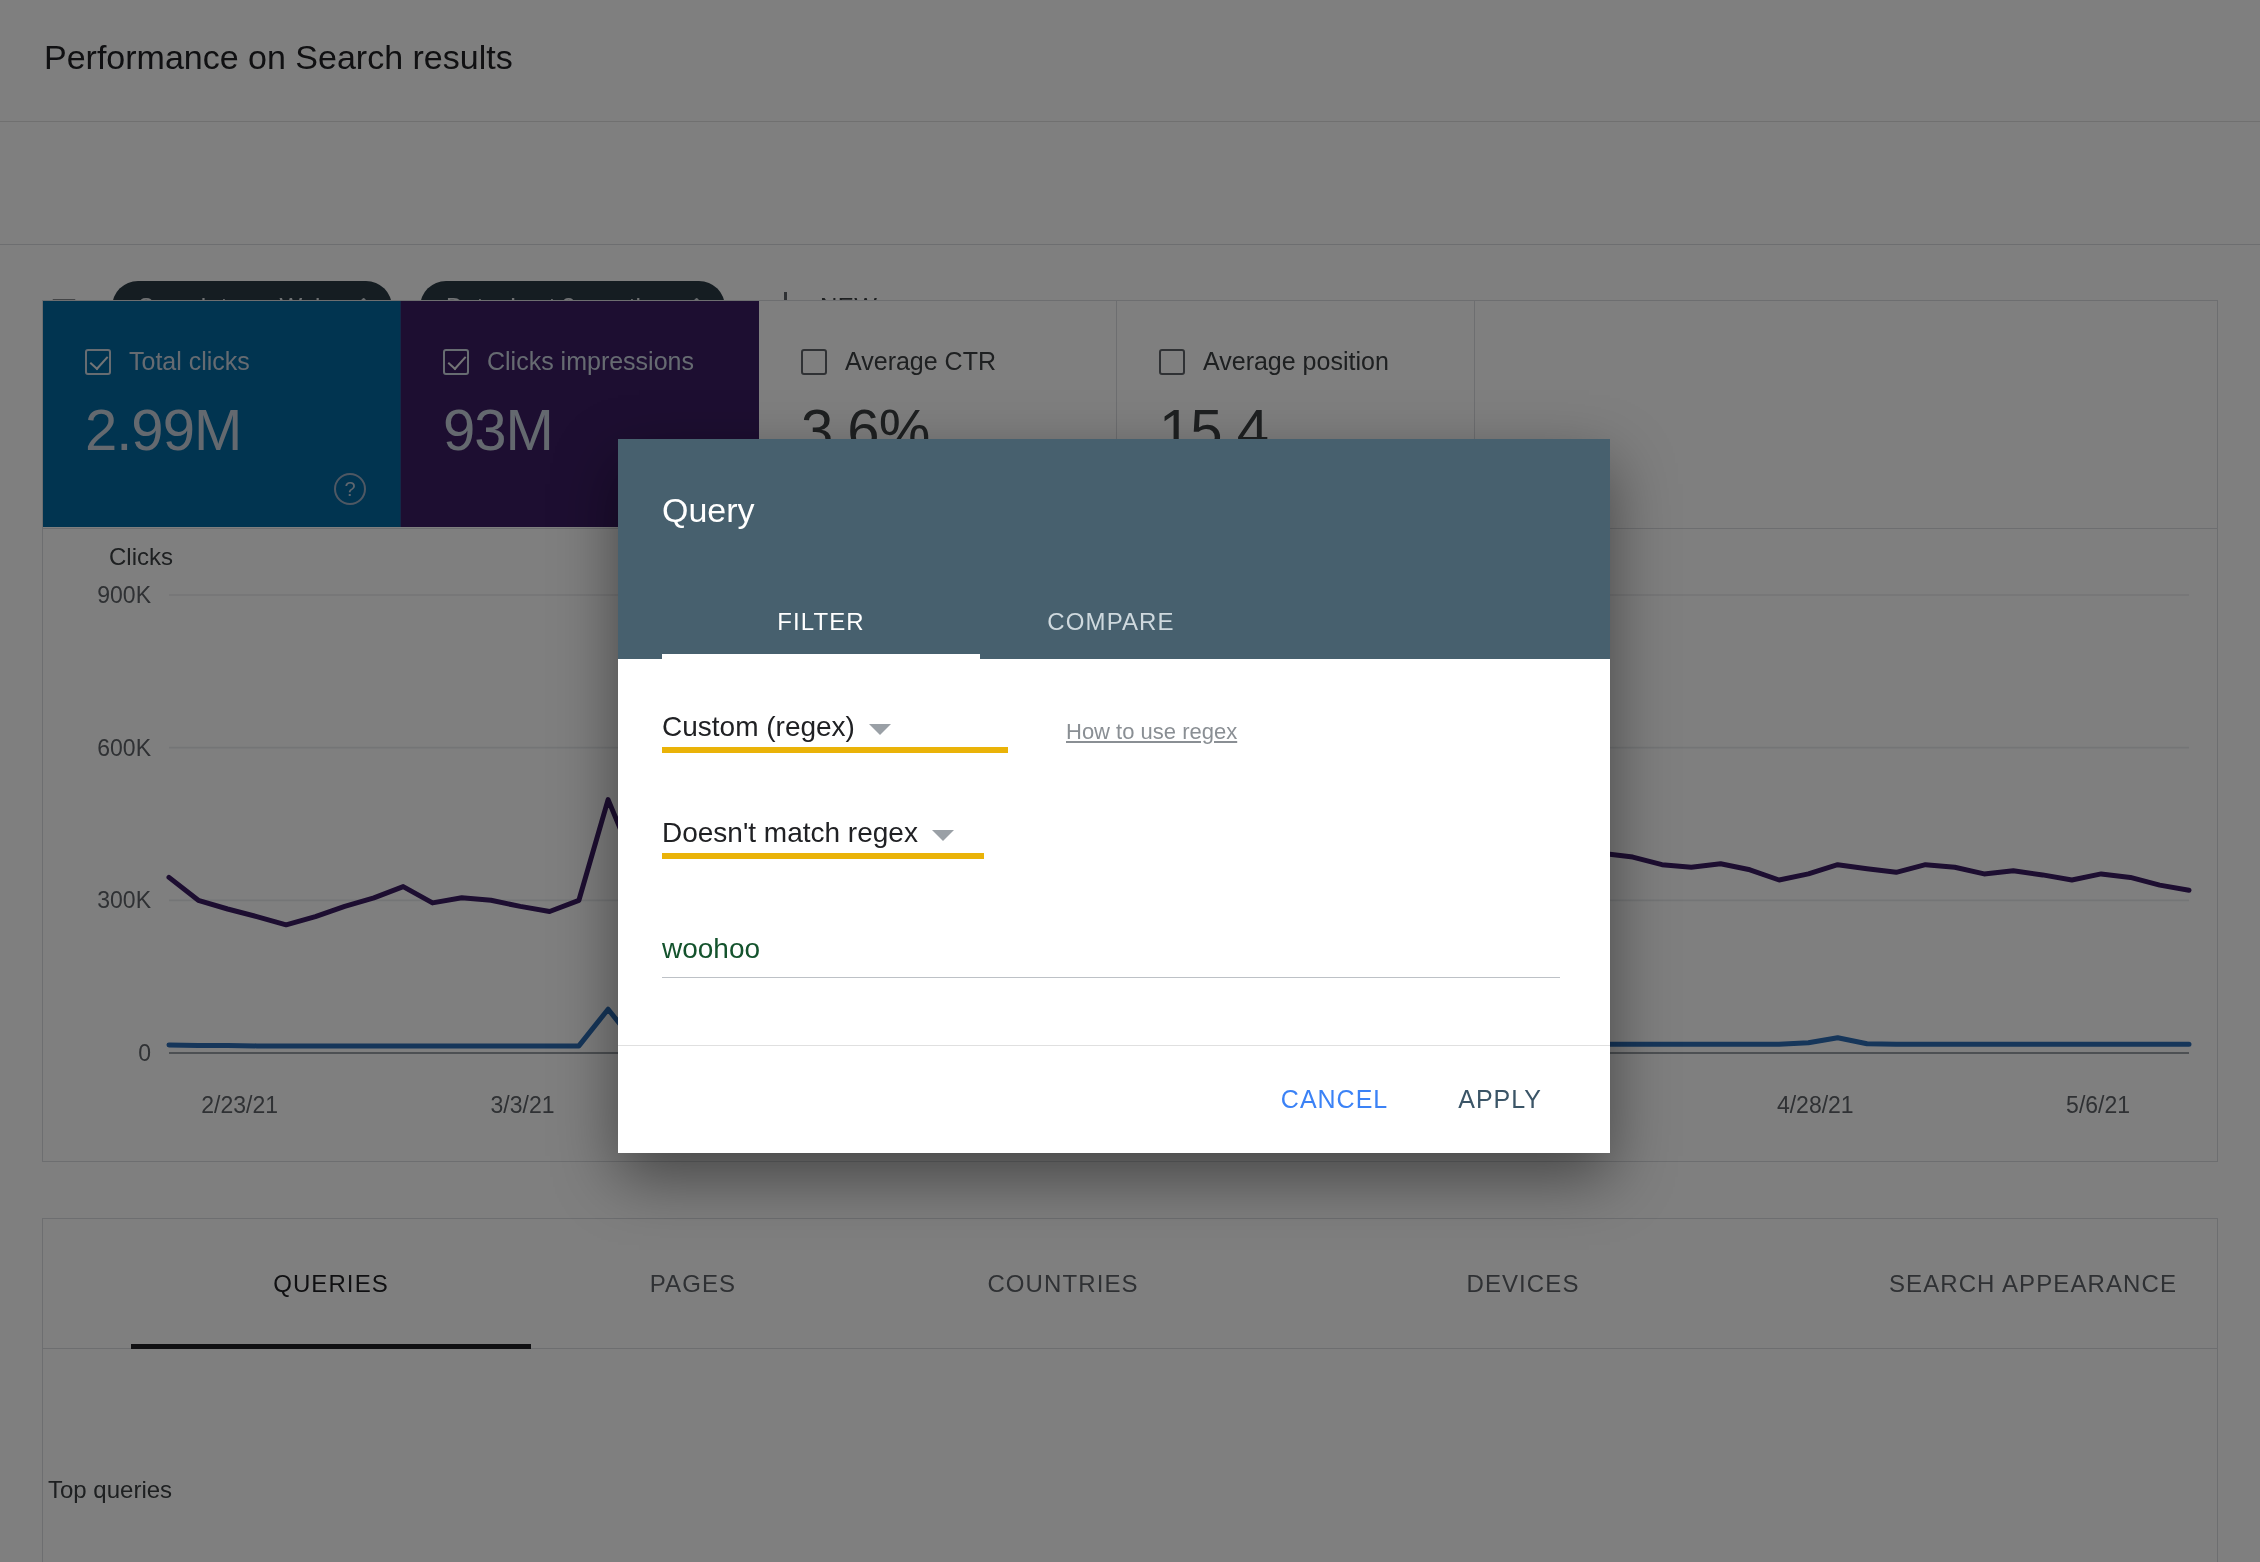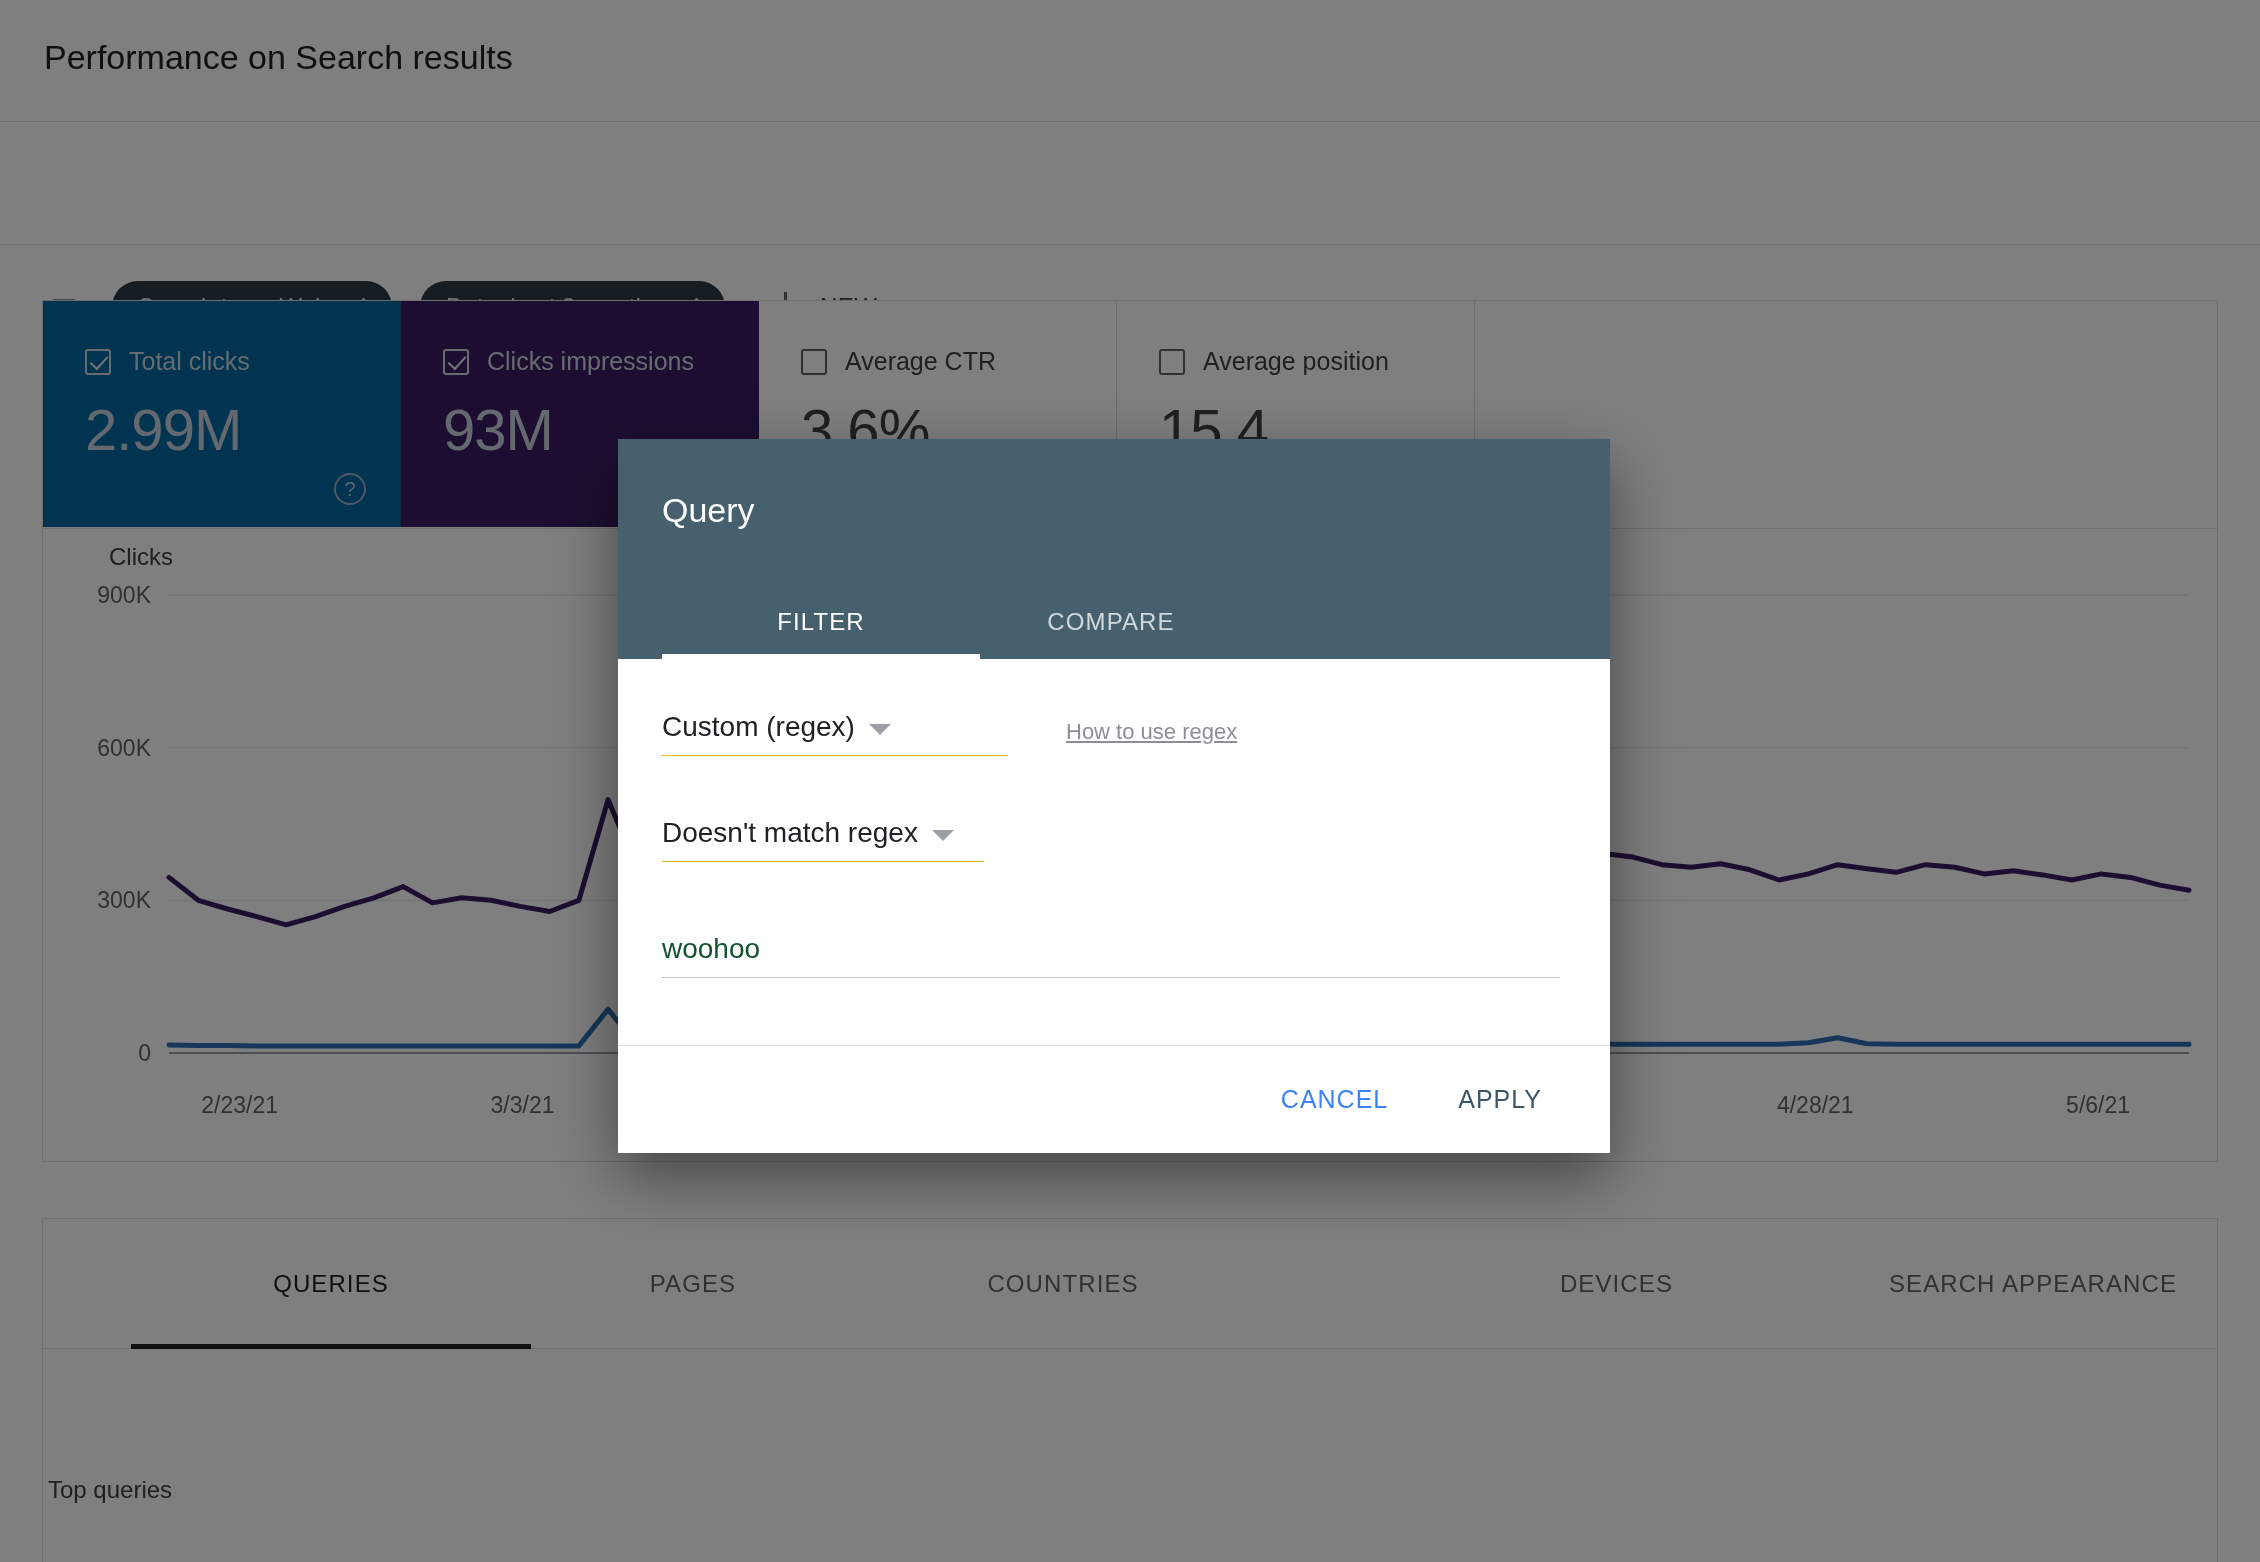--- a/index.html
+++ b/index.html
@@ -175,23 +175,23 @@
   .dtab .dunder {
     position: absolute; left: 0; right: 0; bottom: 0; height: 5px; background: #fff;
   }
   #dtab-filter { width: 318px; }
   #dtab-compare { width: 262px; }
 
   #dialog-body { flex: 1 1 auto; position: relative; background: #fff; }
 
   .field {
     position: absolute;
-    border-bottom: 1px solid #eab308;
+    border-bottom: 6px solid #eab308;
     display: flex; align-items: flex-end;
-    padding-bottom: 12px;
+    padding-bottom: 4px;
     cursor: pointer;
   }
   .field .fv { font-size: 28px; color: #202124; }
   .caret {
     width: 0; height: 0; margin-left: 14px; margin-bottom: 8px;
     border-left: 11px solid transparent; border-right: 11px solid transparent;
     border-top: 11px solid #9aa0a6;
   }
   #field-dimension { left: 44px; top: 52px; width: 346px; }
   #field-operator  { left: 44px; top: 158px; width: 322px; }
@@ -319,21 +319,21 @@
         <div class="tab active" style="left: 88px; width: 400px;">
           <span>QUERIES</span>
           <span class="underline"></span>
         </div>
         <div class="tab" style="left: 520px; width: 260px;">
           <span>PAGES</span>
         </div>
         <div class="tab" style="left: 870px; width: 300px;">
           <span>COUNTRIES</span>
         </div>
-        <div class="tab" style="left: 1330px; width: 300px; justify-content: flex-end;">
+        <div class="tab" style="left: 1330px; width: 300px;">
           <span>DEVICES</span>
         </div>
         <div class="tab" style="left: 1720px; width: 540px;">
           <span>SEARCH APPEARANCE</span>
         </div>
       </div>
   </div>
   <div id="top-queries-label">Top queries</div>
 
 </div>

